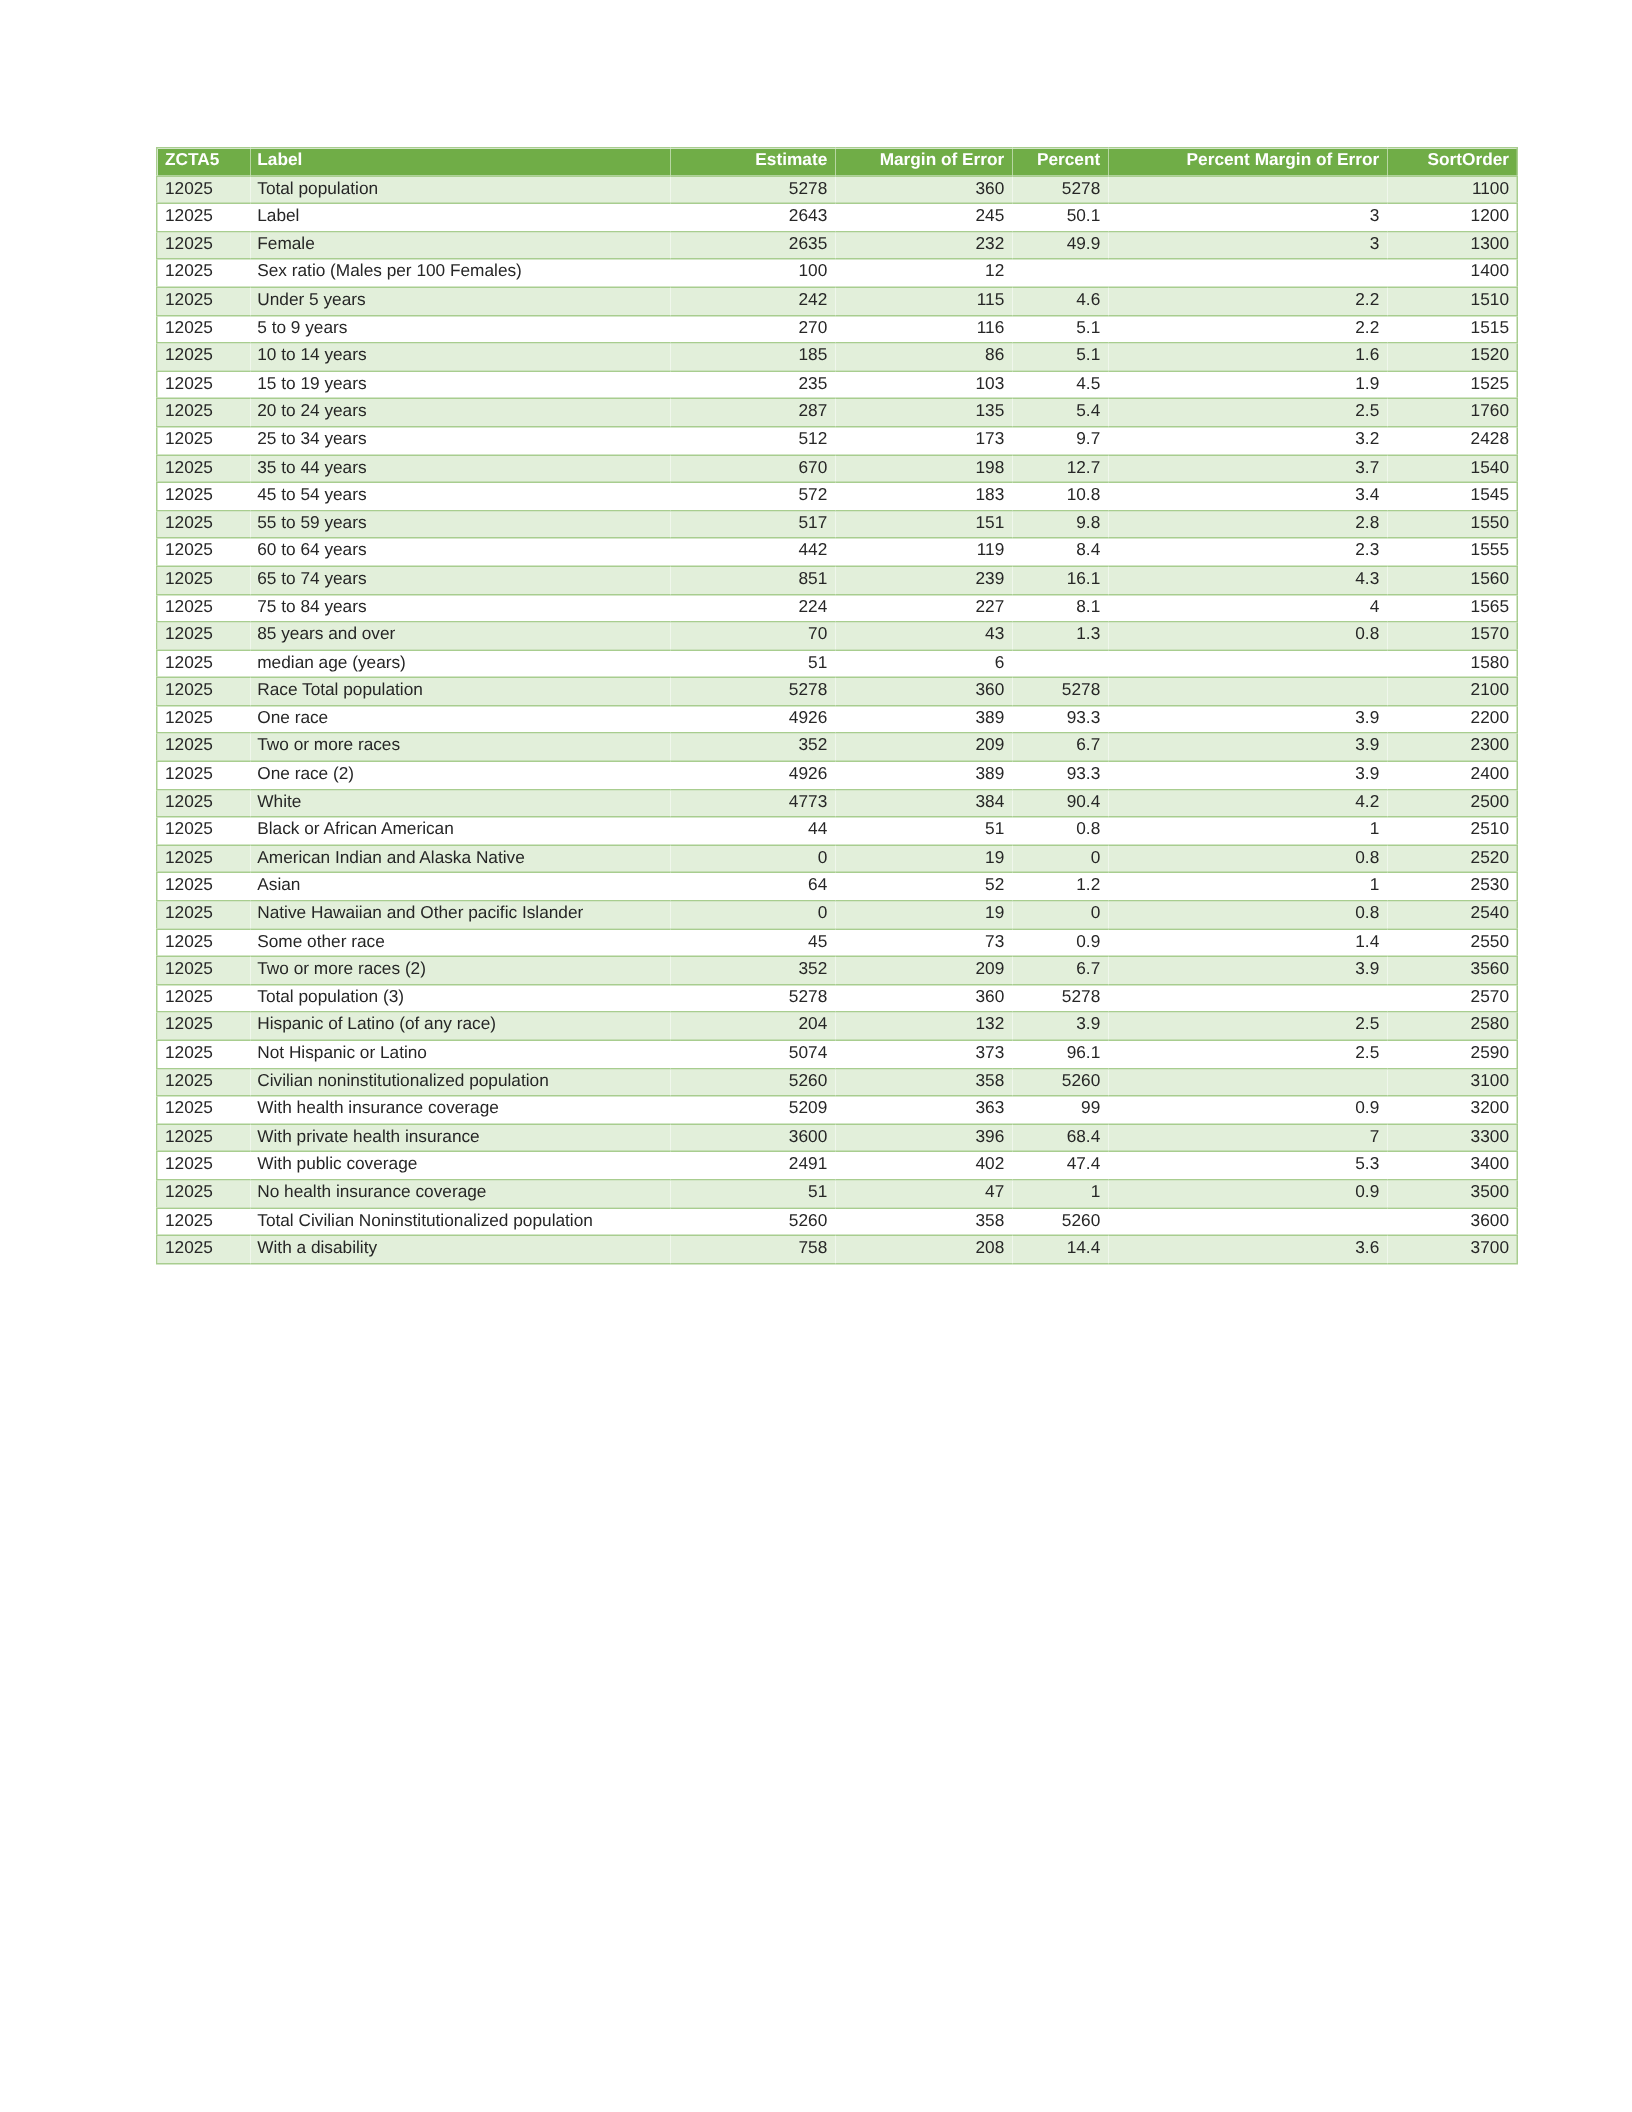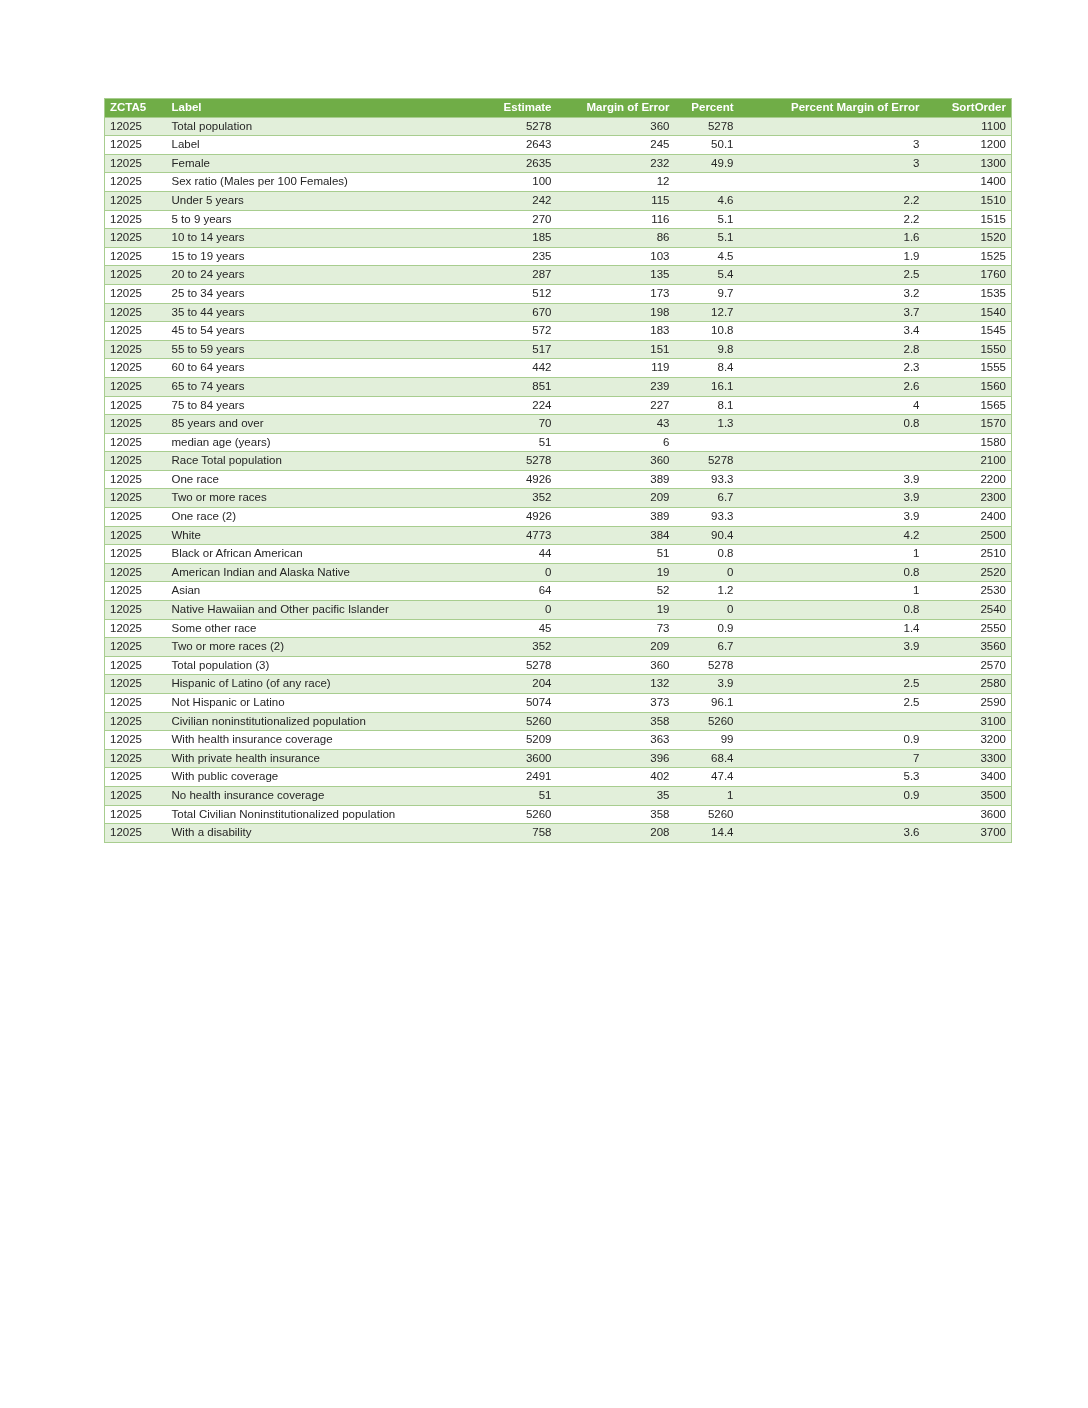--- a/index.html
+++ b/index.html
@@ -170,21 +170,21 @@
           <td class="al-right">2.5</td>
           <td class="al-right">1760</td>
         </tr>
         <tr>
           <td class="al-left">12025</td>
           <td class="al-left">25 to 34 years</td>
           <td class="al-right">512</td>
           <td class="al-right">173</td>
           <td class="al-right">9.7</td>
           <td class="al-right">3.2</td>
-          <td class="al-right">1535</td>
+          <td class="al-right">2428</td>
         </tr>
         <tr>
           <td class="al-left">12025</td>
           <td class="al-left">35 to 44 years</td>
           <td class="al-right">670</td>
           <td class="al-right">198</td>
           <td class="al-right">12.7</td>
           <td class="al-right">3.7</td>
           <td class="al-right">1540</td>
         </tr>
@@ -214,21 +214,21 @@
           <td class="al-right">8.4</td>
           <td class="al-right">2.3</td>
           <td class="al-right">1555</td>
         </tr>
         <tr>
           <td class="al-left">12025</td>
           <td class="al-left">65 to 74 years</td>
           <td class="al-right">851</td>
           <td class="al-right">239</td>
           <td class="al-right">16.1</td>
-          <td class="al-right">2.6</td>
+          <td class="al-right">4.3</td>
           <td class="al-right">1560</td>
         </tr>
         <tr>
           <td class="al-left">12025</td>
           <td class="al-left">75 to 84 years</td>
           <td class="al-right">224</td>
           <td class="al-right">227</td>
           <td class="al-right">8.1</td>
           <td class="al-right">4</td>
           <td class="al-right">1565</td>
@@ -410,21 +410,21 @@
           <td class="al-right">2491</td>
           <td class="al-right">402</td>
           <td class="al-right">47.4</td>
           <td class="al-right">5.3</td>
           <td class="al-right">3400</td>
         </tr>
         <tr>
           <td class="al-left">12025</td>
           <td class="al-left">No health insurance coverage</td>
           <td class="al-right">51</td>
-          <td class="al-right">35</td>
+          <td class="al-right">47</td>
           <td class="al-right">1</td>
           <td class="al-right">0.9</td>
           <td class="al-right">3500</td>
         </tr>
         <tr>
           <td class="al-left">12025</td>
           <td class="al-left">Total Civilian Noninstitutionalized population</td>
           <td class="al-right">5260</td>
           <td class="al-right">358</td>
           <td class="al-right">5260</td>

